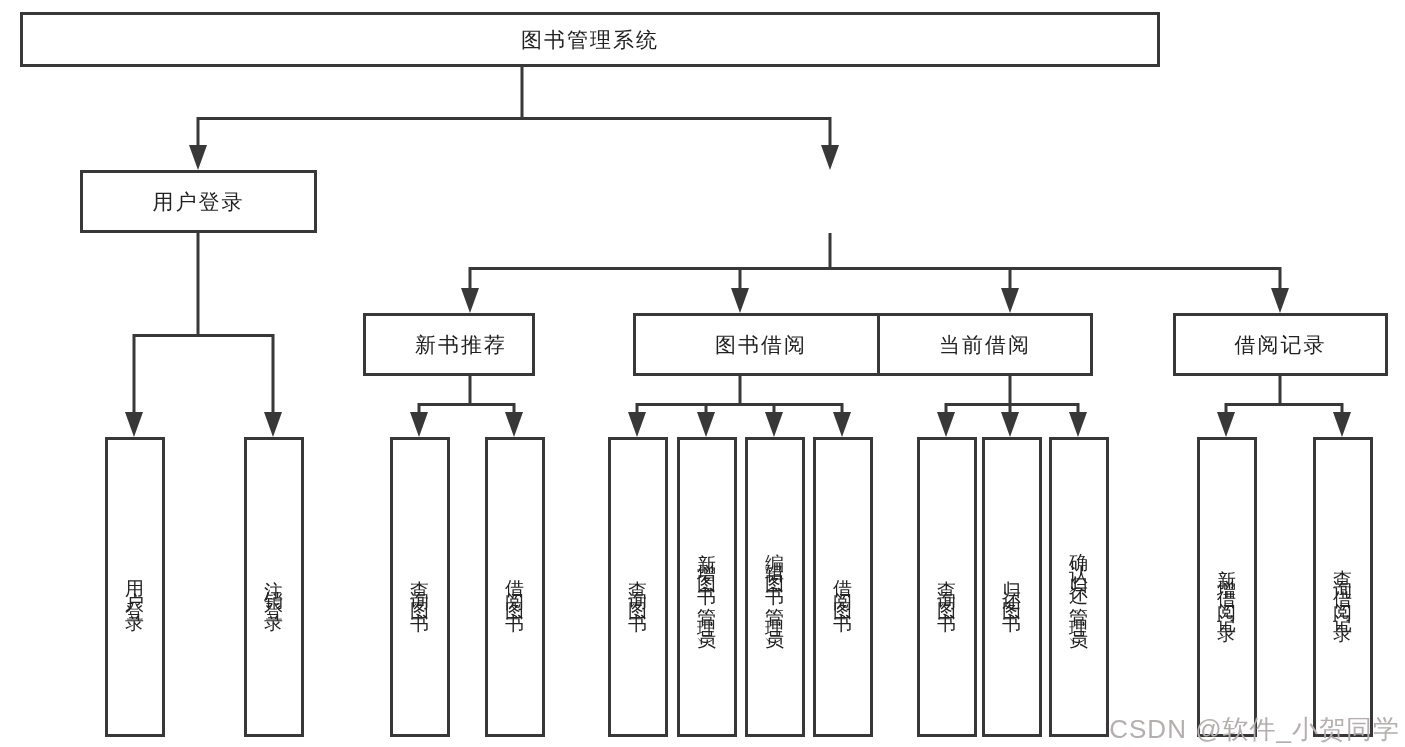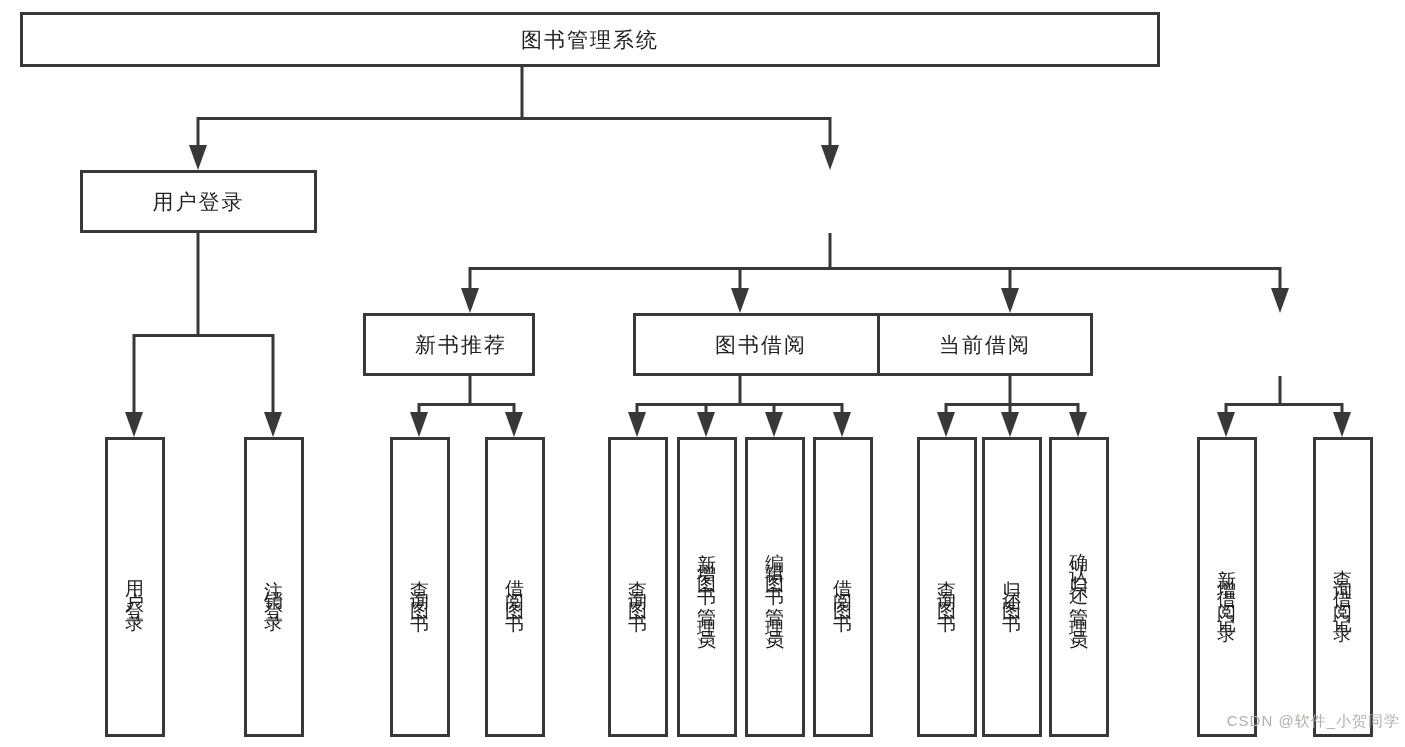--- a/index.html
+++ b/index.html
@@ -20,21 +20,21 @@
     border:3px solid #383838; background:#ffffff;
     display:flex; align-items:center; justify-content:center;
   }
   .vbox span {
     writing-mode:vertical-rl; text-orientation:mixed;
     font-size:19px; letter-spacing:11px; line-height:1;
     color:#222222; white-space:nowrap;
   }
   .watermark {
     position:absolute; z-index:5; top:712px; right:5px;
-    font-size:15px; letter-spacing:1px; color:#b5aeae; white-space:nowrap;
+    font-size:26px; letter-spacing:1px; color:#b5aeae; white-space:nowrap;
   }
 </style>
 </head>
 <body>
 
 <div class="canvas">
 
   <svg class="connectors" width="1405" height="747" viewBox="0 0 1405 747">
     <g stroke="#383838" stroke-width="3" fill="none">
       <path d="M522 67 V118.5 M196.5 118.5 H831.5 M198 118.5 V152 M830 118.5 V152"></path>
@@ -78,20 +78,23 @@
 
   <div class="hbox" style="left:363px; top:313px; width:172px; height:63px;padding-left:24px;">
     <span>新书推荐</span>
   </div>
   <div class="hbox" style="left:633px; top:313px; width:256px; height:63px;">
     <span>图书借阅</span>
   </div>
   <div class="hbox" style="left:877px; top:313px; width:216px; height:63px;">
     <span>当前借阅</span>
   </div>
+  <div class="hbox" style="left:1173px; top:313px; width:215px; height:63px;">
+    <span>借阅记录</span>
+  </div>
 
   <div class="vbox" style="left:105px;">
     <span>用户登录</span>
   </div>
   <div class="vbox" style="left:244px;">
     <span>注销登录</span>
   </div>
 
   <div class="vbox" style="left:390px;">
     <span>查询图书</span>

